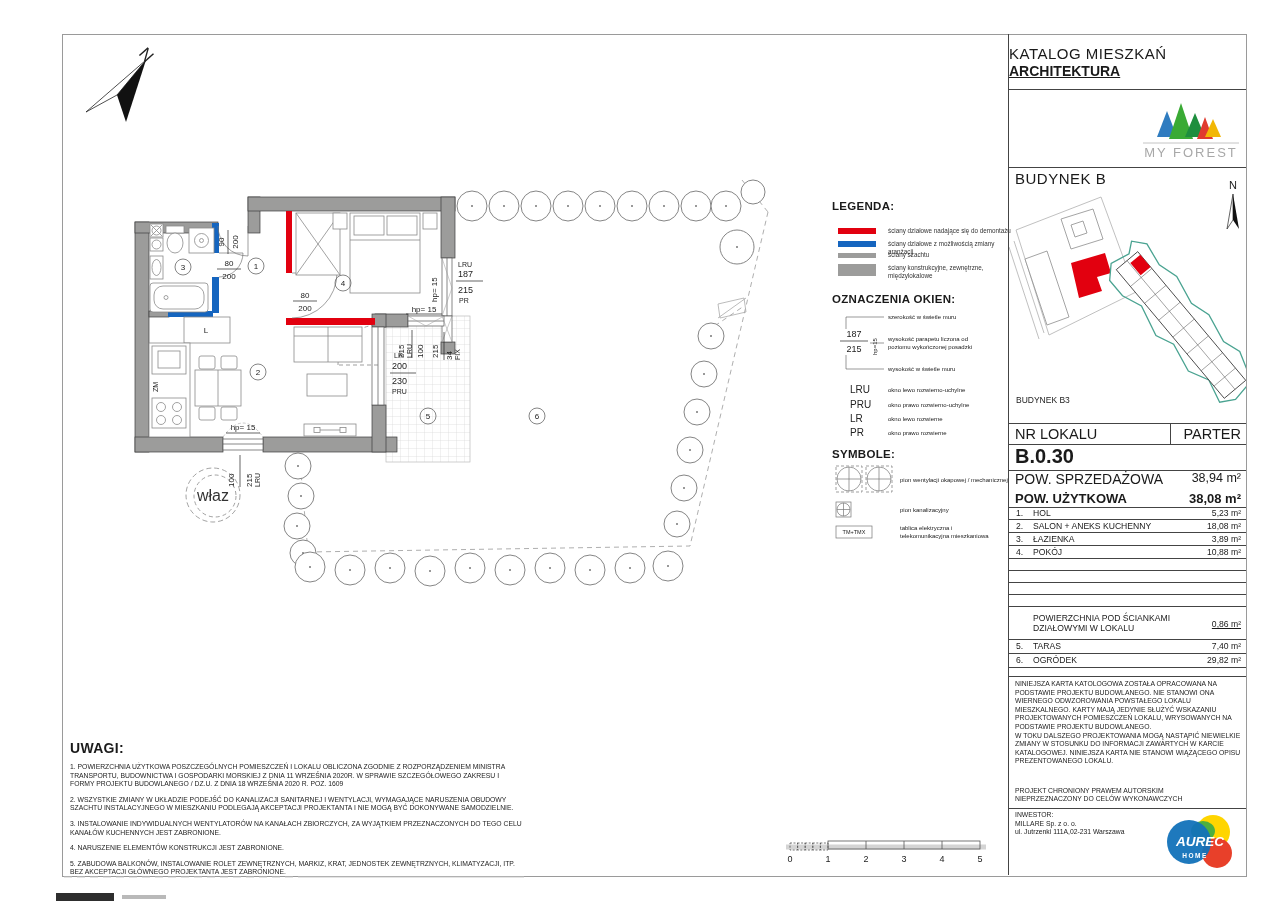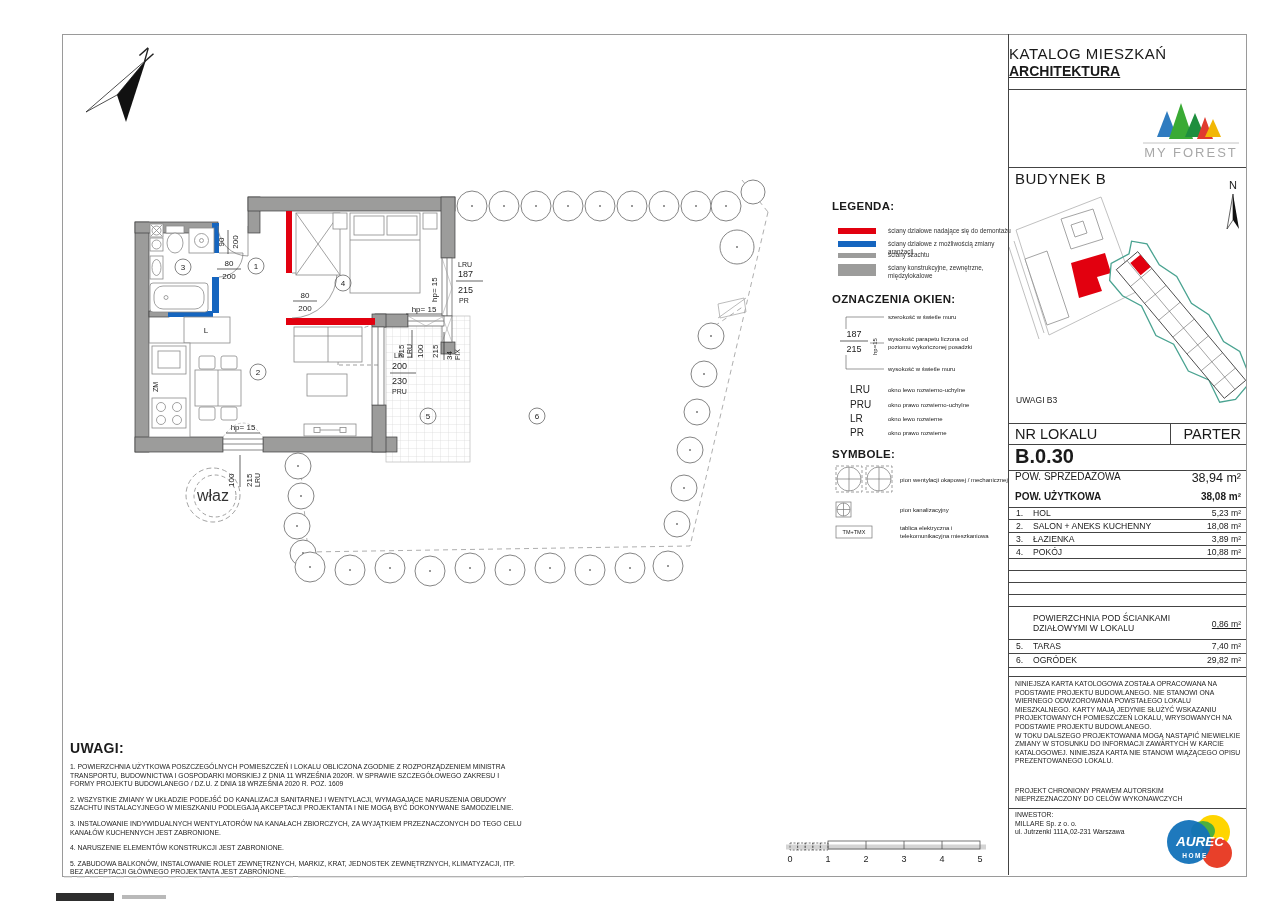--- a/index.html
+++ b/index.html
@@ -17,23 +17,23 @@
   .s-bud{left:0;top:133px;width:237px;height:256px;}
   .bud-title{position:absolute;left:6px;top:3px;font-size:15px;letter-spacing:.5px;}
   .bud-klatka{position:absolute;left:7px;top:228px;font-size:8.5px;color:#222;}
   .row-lok{left:0;top:389px;width:237px;height:21px;}
   .row-lok .lbl{position:absolute;left:6px;top:3px;font-size:14.5px;}
   .row-lok .flr{position:absolute;right:5px;top:3px;font-size:14.5px;}
   .row-lok .vd{position:absolute;left:161px;top:0;height:21px;border-left:1px solid #444;}
   .row-num{left:0;top:410px;width:237px;height:26px;}
   .row-num .num{position:absolute;left:6px;top:1px;font-size:20px;font-weight:bold;}
   .row-pow{width:237px;height:17px;}
-  .row-pow .l{position:absolute;left:6px;top:1px;font-size:10px;}
+  .row-pow .l{position:absolute;left:6px;top:1px;font-size:14px;}
   .row-pow .v{position:absolute;right:5px;top:1px;font-size:12.5px;}
-  .bold .l,.bold .v{font-weight:bold;font-size:10px;}
+  .bold .l,.bold .v{font-weight:bold;font-size:13px;}
   .trow{width:237px;height:12px;border-bottom:1px solid #444;font-size:8.6px;}
   .trow .no{position:absolute;left:7px;top:1px;}
   .trow .nm{position:absolute;left:24px;top:1px;}
   .trow .ar{position:absolute;right:5px;top:1px;}
   .erow{width:237px;height:11px;border-bottom:1px solid #444;}
   .prow{left:0;top:576px;width:237px;height:29px;border-bottom:1px solid #444;}
   .prow .pl{position:absolute;left:24px;top:3px;font-size:8.6px;line-height:10px;}
   .prow .ar{position:absolute;right:5px;top:9px;font-size:8.6px;text-decoration:underline;}
   .orow{width:237px;height:14px;border-bottom:1px solid #444;font-size:8.6px;}
   .orow .no{position:absolute;left:7px;top:2px;}
@@ -505,21 +505,21 @@
       <polygon points="46,40 56,16 66,40" fill="#1e8e3e"></polygon>
       <polygon points="58,42 66,20 74,42" fill="#e03a2f"></polygon>
       <polygon points="66,40 74,22 82,40" fill="#f2b705"></polygon>
       <line x1="4" y1="46" x2="100" y2="46" stroke="#c4c4c4" stroke-width="1"></line>
       <text x="52" y="60" text-anchor="middle" style="font-size:13px;fill:#a8a8a8;letter-spacing:2px">MY FOREST</text>
     </svg>
   </div>
 
   <div class="abs s-bud">
     <div class="bud-title">BUDYNEK B</div>
-    <div class="bud-klatka">UWAGI  B3</div>
+    <div class="bud-klatka">BUDYNEK  B3</div>
     <svg class="abs" style="left:0;top:0" width="237" height="256" viewBox="0 0 237 256">
       <g>
         <text x="224" y="22" class="t11" text-anchor="middle">N</text>
         <polygon points="224,27 218,62 224,53" fill="#fff" stroke="#222" stroke-width=".7"></polygon>
         <polygon points="224,27 224,53 230,62" fill="#111"></polygon>
       </g>
       <g fill="none" stroke="#b0b0b0" stroke-width=".8">
         <polygon points="7,63 92,30 127,125 40,168"></polygon>
         <line x1="0" y1="80" x2="30" y2="172"></line>
         <line x1="5" y1="74" x2="35" y2="166"></line>

